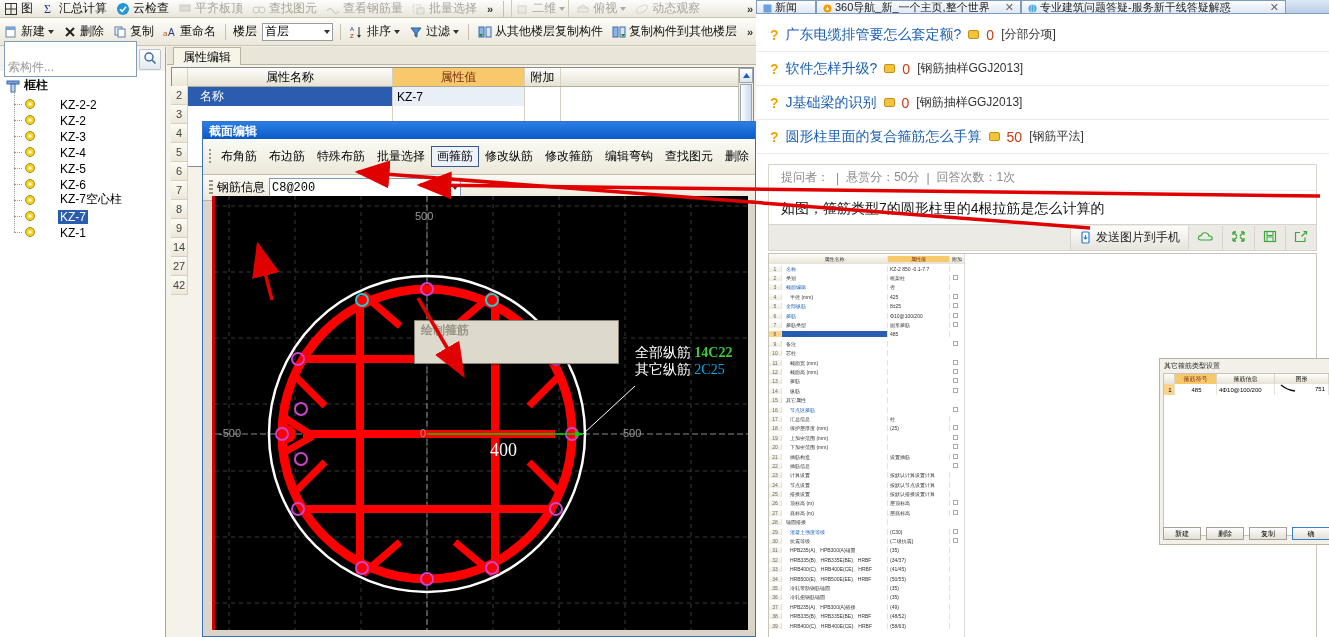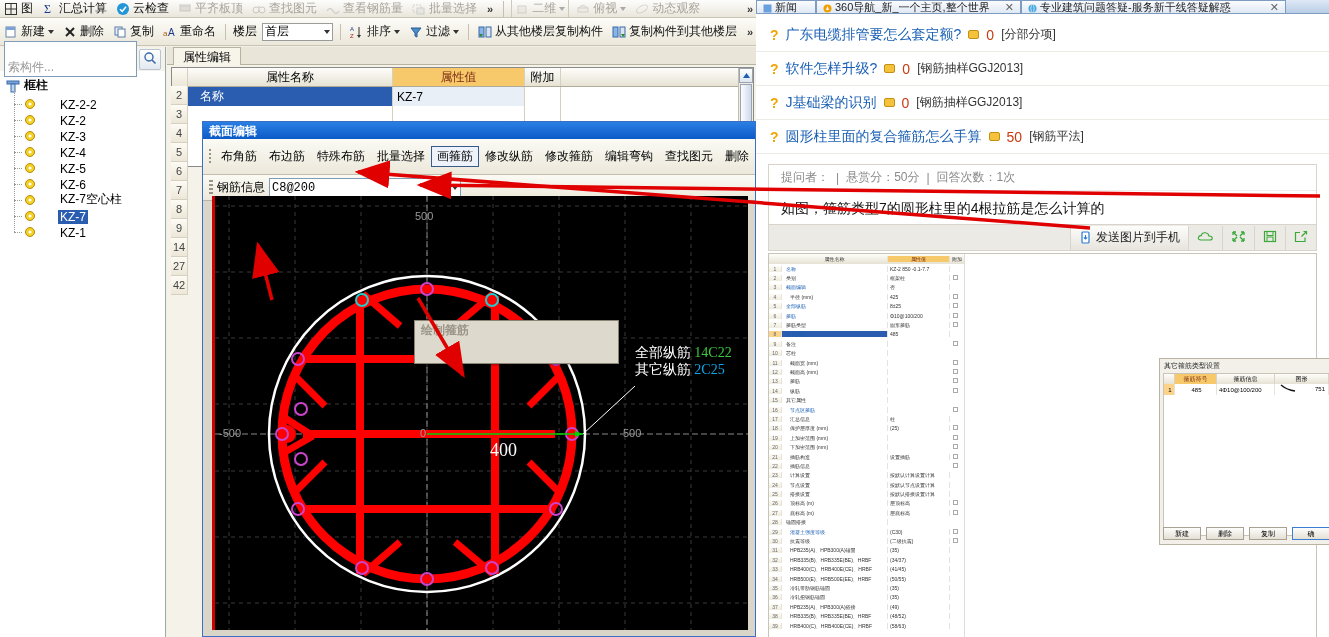--- a/index.html
+++ b/index.html
@@ -574,21 +574,21 @@
       <div style="position:absolute;left:200px;top:14px;color:#9a9a9a;font-size:11px;">500</div>
       <div style="position:absolute;left:4px;top:231px;color:#9a9a9a;font-size:11px;">-500</div>
       <div style="position:absolute;left:408px;top:231px;color:#9a9a9a;font-size:11px;">500</div>
       <div style="position:absolute;left:205px;top:231px;color:#9a9a9a;font-size:11px;">0</div>
       
       <div style="position:absolute;left:275px;top:244px;color:#ffffff;font-size:18px;font-family:'Liberation Serif',serif;">400</div>
       
       <div style="position:absolute;left:420px;top:148px;line-height:16px;white-space:nowrap;">
         <div>
           <span style="color:#ffffff;font-size:14px;">全部纵筋</span>
-          <span style="color:#3cc93c;font-size:14px;font-family:'Liberation Serif',serif;">14C22</span>
+          <span style="color:#3cc93c;font-size:14px;font-family:'Liberation Serif',serif;font-weight:bold;">14C22</span>
         </div>
         <div>
           <span style="color:#ffffff;font-size:14px;">其它纵筋</span>
           <span style="color:#0ea5e9;font-size:14px;font-family:'Liberation Serif',serif;">2C25</span>
         </div>
       </div>
     </div>
 
     <div id="drawdlg">
       <div class="dt">绘制箍筋</div>

